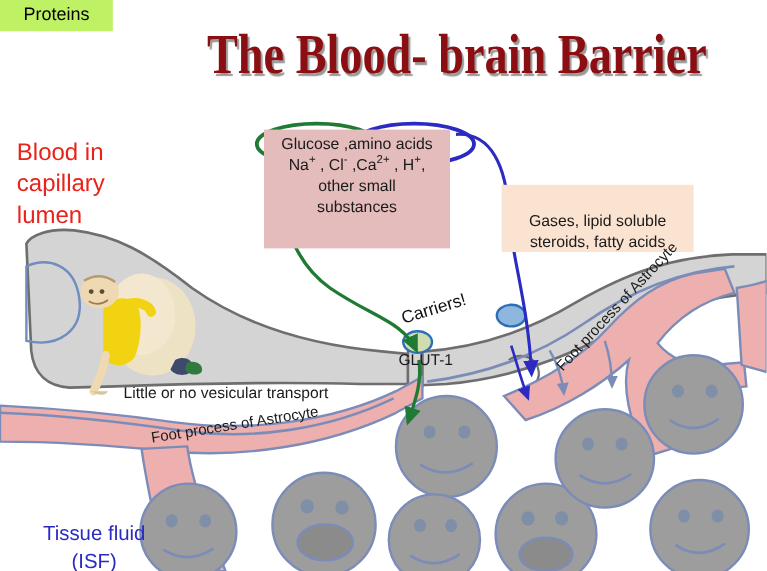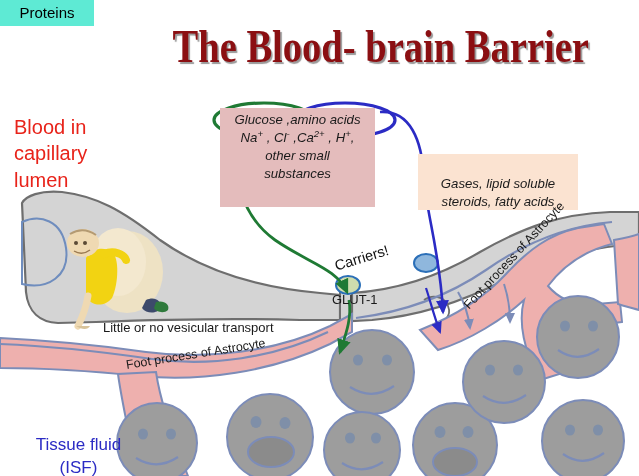--- a/index.html
+++ b/index.html
@@ -61,42 +61,41 @@
     text-align: center;
     margin-top: 20px;
   }
 
   
   .textbox {
     position: absolute;
     box-sizing: border-box;
     text-align: center;
     color: #1a1a1a;
-    font-style: italic;
   }
   #box-hydrophilic {
     left: 220px; top: 108px;
     width: 155px; height: 99px;
     background: #e4bcbc;
     font-size: 13.2px;
     line-height: 1.32;
     padding: 3px 4px 0 4px;
   }
   #box-lipid {
     left: 418px; top: 154px;
     width: 160px; height: 56px;
     background: #fbe3d1;
     font-size: 13.2px;
     line-height: 1.33;
     padding: 21px 3px 0 3px;
   }
   #box-proteins {
     left: 124px; top: 263px;
     width: 94px; height: 26px;
-    background: #5eead4;
+    background: #bef264;
     font-size: 15px;
     line-height: 26px;
     text-align: center;
     color: #000;
   }
   #label-vesicular {
     position: absolute;
     left: 103px; top: 320px;
     font-size: 13px;
     color: #1a1a1a;

